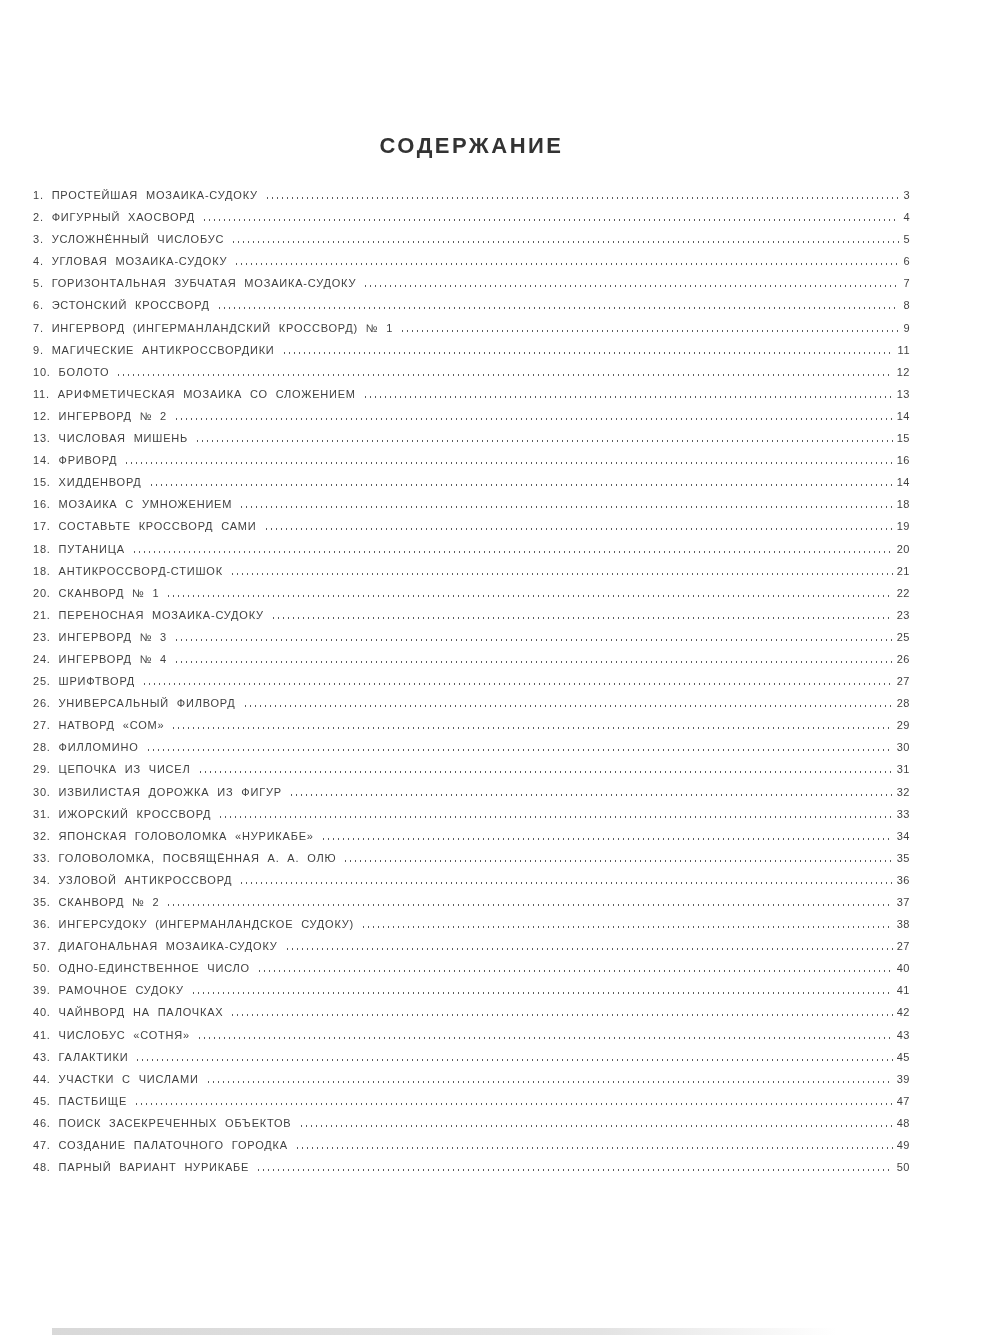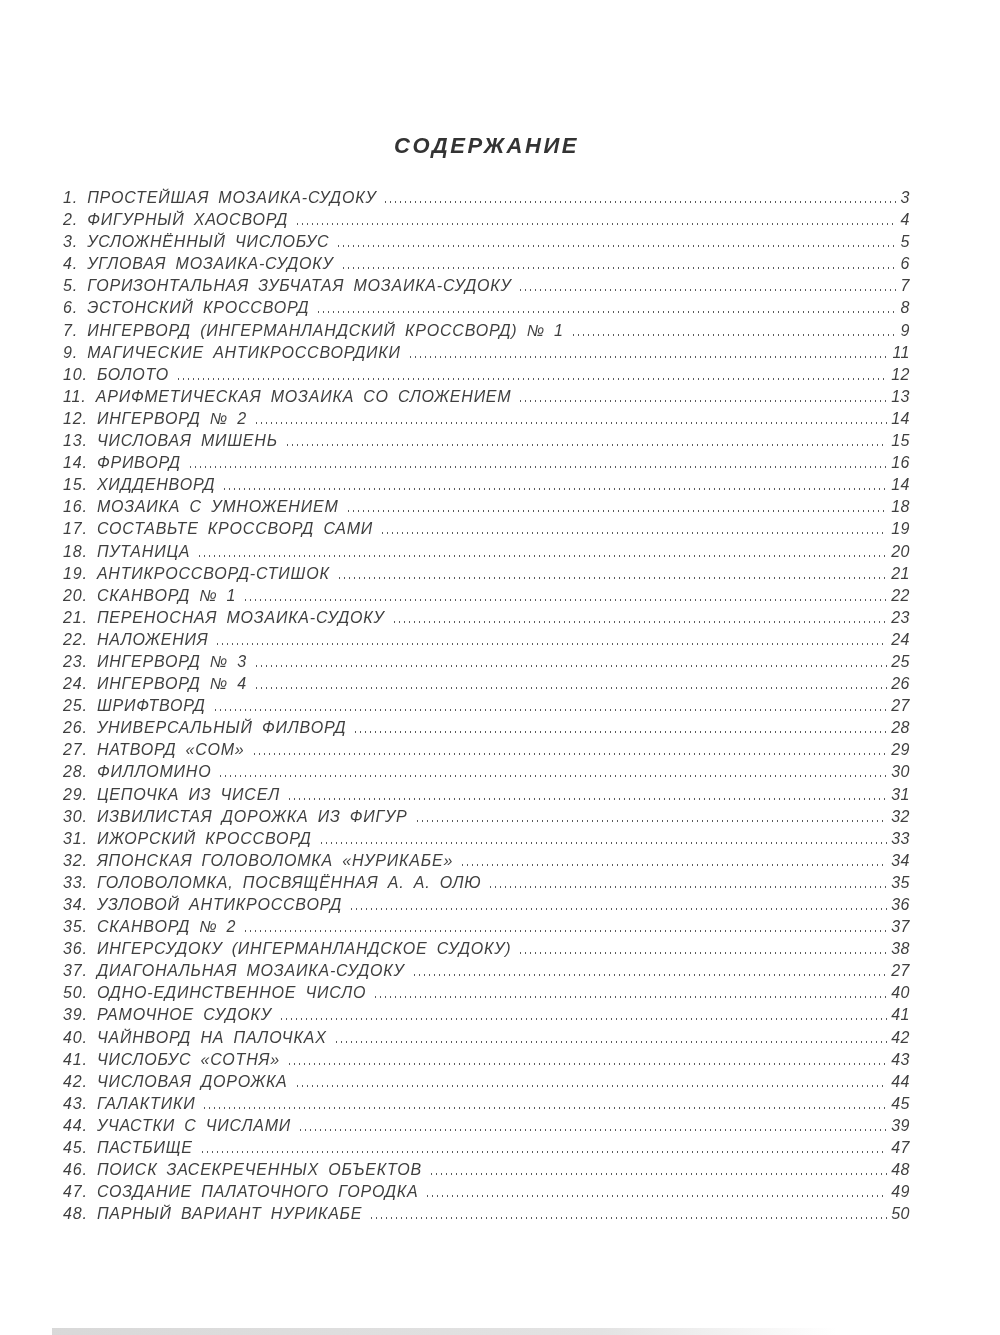--- a/index.html
+++ b/index.html
@@ -13,39 +13,38 @@
     position: relative;
     overflow: hidden;
     font-family: "Liberation Sans", sans-serif;
     color: #3d3d3d;
   }
   .page {
     position: relative;
     width: 100%;
     height: 100%;
     box-sizing: border-box;
-    padding: 133px 90px 0 63px;
-    font-style: italic;
+    padding: 133px 90px 0 33px;
   }
   .toc-title {
     text-align: center;
     font-size: 22px;
     font-weight: bold;
     letter-spacing: 2.5px;
     color: #333333;
     margin: 0 0 30px 0;
   }
   .toc-list {
     width: 100%;
   }
   .row {
     display: flex;
     align-items: baseline;
     height: 22.1px;
-    font-size: 16px;
+    font-size: 11px;
     letter-spacing: 0.8px;
     word-spacing: 4px;
     white-space: nowrap;
     color: #3f3f3f;
   }
   .entry-text {
     flex: 0 0 auto;
   }
   .leader {
     flex: 1 1 auto;
@@ -157,40 +156,35 @@
         <span class="entry-text">17. СОСТАВЬТЕ КРОССВОРД САМИ</span>
         <span class="leader"></span>
         <span class="pagenum">19</span>
       </div>
       <div class="row">
         <span class="entry-text">18. ПУТАНИЦА</span>
         <span class="leader"></span>
         <span class="pagenum">20</span>
       </div>
       <div class="row">
-        <span class="entry-text">19. АНТИКРОССВОРД-СТИШОК</span>
+        <span class="entry-text">18. АНТИКРОССВОРД-СТИШОК</span>
         <span class="leader"></span>
         <span class="pagenum">21</span>
       </div>
       <div class="row">
         <span class="entry-text">20. СКАНВОРД № 1</span>
         <span class="leader"></span>
         <span class="pagenum">22</span>
       </div>
       <div class="row">
         <span class="entry-text">21. ПЕРЕНОСНАЯ МОЗАИКА-СУДОКУ</span>
         <span class="leader"></span>
         <span class="pagenum">23</span>
       </div>
       <div class="row">
-        <span class="entry-text">22. НАЛОЖЕНИЯ</span>
-        <span class="leader"></span>
-        <span class="pagenum">24</span>
-      </div>
-      <div class="row">
         <span class="entry-text">23. ИНГЕРВОРД № 3</span>
         <span class="leader"></span>
         <span class="pagenum">25</span>
       </div>
       <div class="row">
         <span class="entry-text">24. ИНГЕРВОРД № 4</span>
         <span class="leader"></span>
         <span class="pagenum">26</span>
       </div>
       <div class="row">
@@ -270,25 +264,20 @@
       </div>
       <div class="row">
         <span class="entry-text">40. ЧАЙНВОРД НА ПАЛОЧКАХ</span>
         <span class="leader"></span>
         <span class="pagenum">42</span>
       </div>
       <div class="row">
         <span class="entry-text">41. ЧИСЛОБУС «СОТНЯ»</span>
         <span class="leader"></span>
         <span class="pagenum">43</span>
-      </div>
-      <div class="row">
-        <span class="entry-text">42. ЧИСЛОВАЯ ДОРОЖКА</span>
-        <span class="leader"></span>
-        <span class="pagenum">44</span>
       </div>
       <div class="row">
         <span class="entry-text">43. ГАЛАКТИКИ</span>
         <span class="leader"></span>
         <span class="pagenum">45</span>
       </div>
       <div class="row">
         <span class="entry-text">44. УЧАСТКИ С ЧИСЛАМИ</span>
         <span class="leader"></span>
         <span class="pagenum">39</span>

